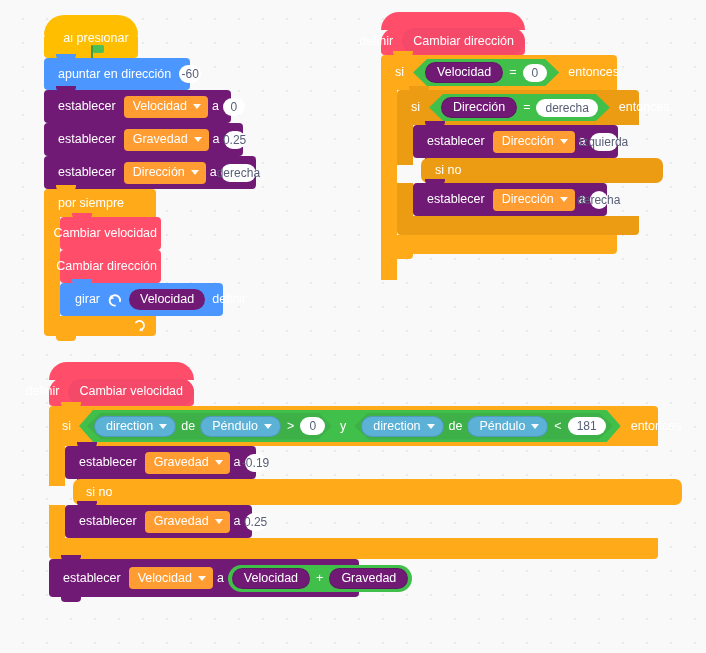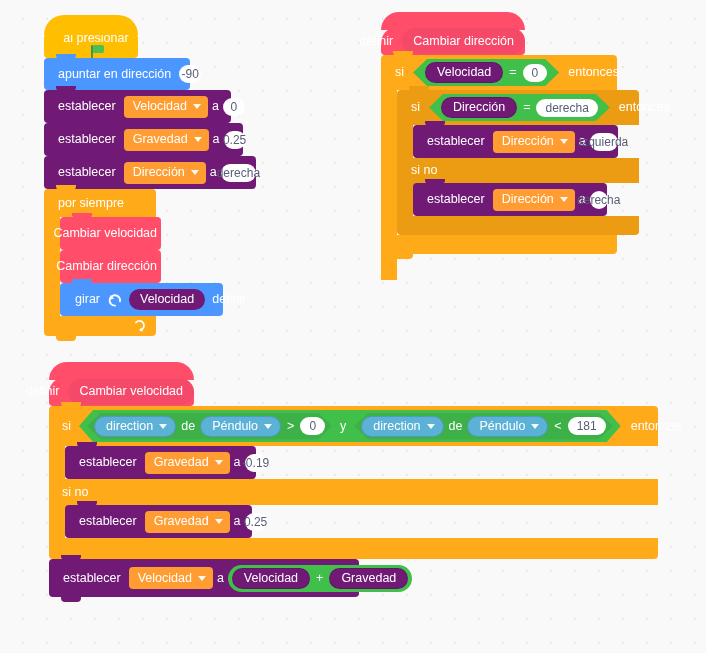--- a/index.html
+++ b/index.html
@@ -143,21 +143,21 @@
     width: 100%;
     height: 20px;
     background: inherit;
     border-radius: 44px 44px 0 0;
   }
 
   .stack { border-radius: 4px; }
 
   
   .c-top { border-radius: 4px 4px 0 0; }
-  .c-mid { border-radius: 0; }
+  .c-mid { border-radius: 7px; margin-left: 24px; }
   .c-bot { border-radius: 0 0 4px 4px; }
 
   .flag {
     display: inline-block;
     width: 15px; height: 14px;
     position: relative;
     margin-left: 4px;
   }
   .flag::before {
     content: "";
@@ -196,21 +196,21 @@
   <div class="script" style="left:44px; top:32px;">
 
     <div class="blk hat c-events notch-bot" style="width:94px; height:26px; padding-left:10px;flex-direction:column;">
       <div class="cap"></div>
       <span class="lbl">al presionar</span>
       <span class="flag"></span>
     </div>
 
     <div class="blk stack c-motion notch-top notch-bot" style="width:146px; height:32px; padding-left:10px; margin-top:0;">
       <span class="lbl">apuntar en dirección</span>
-      <span class="input-oval num" style="margin-left:4px;">-90</span>
+      <span class="input-oval num" style="margin-left:4px;">-60</span>
     </div>
 
     <div class="blk stack c-data notch-top notch-bot" style="width:187px; height:33px; padding-left:10px;">
       <span class="lbl">establecer</span>
       <span class="dropdown c-data-in" style="margin-left:4px;">
         <span>Velocidad</span>
         <span class="caret"></span>
       </span>
       <span class="lbl">a</span>
       <span class="input-oval num">0</span>

